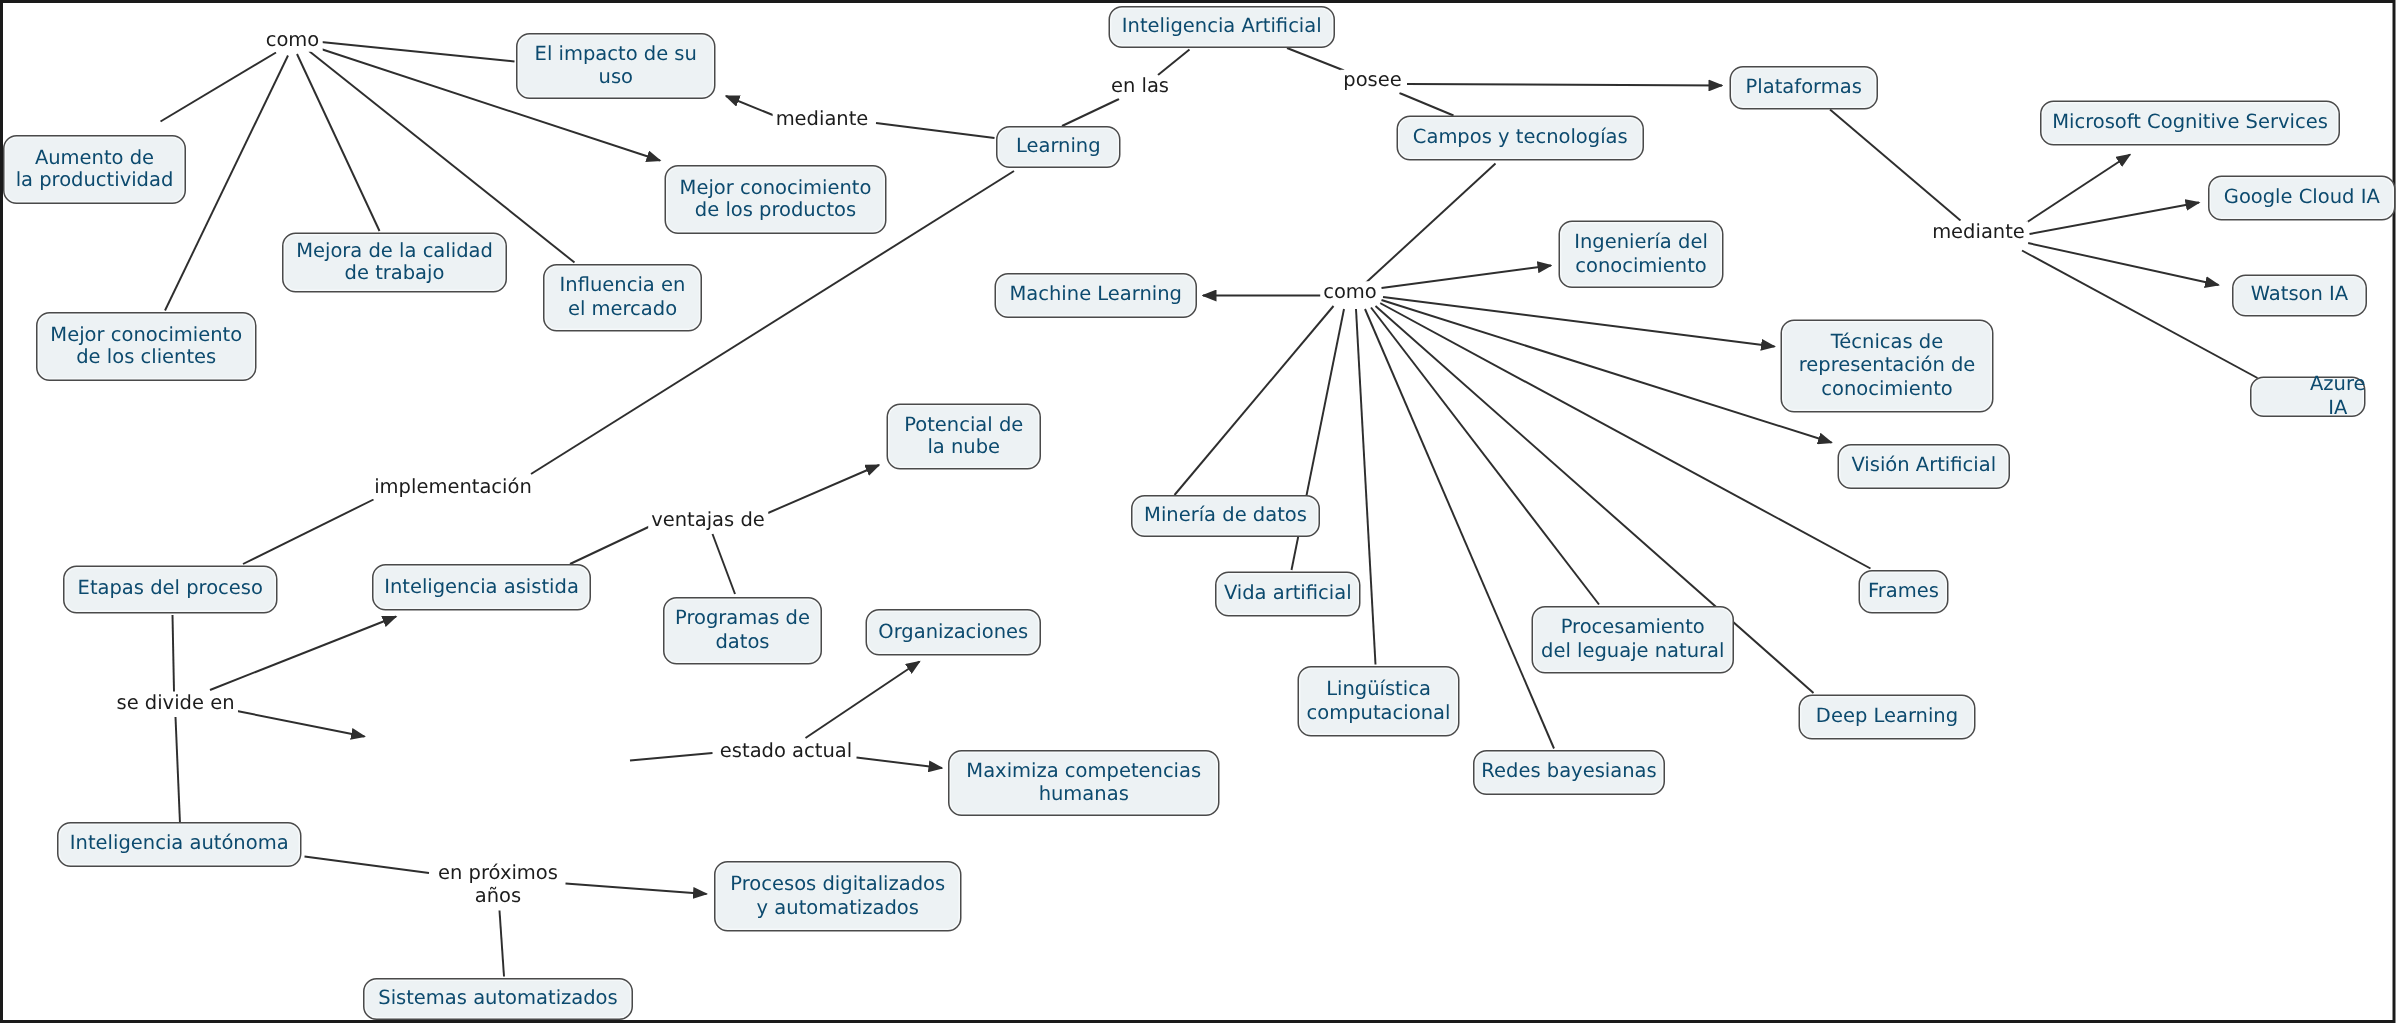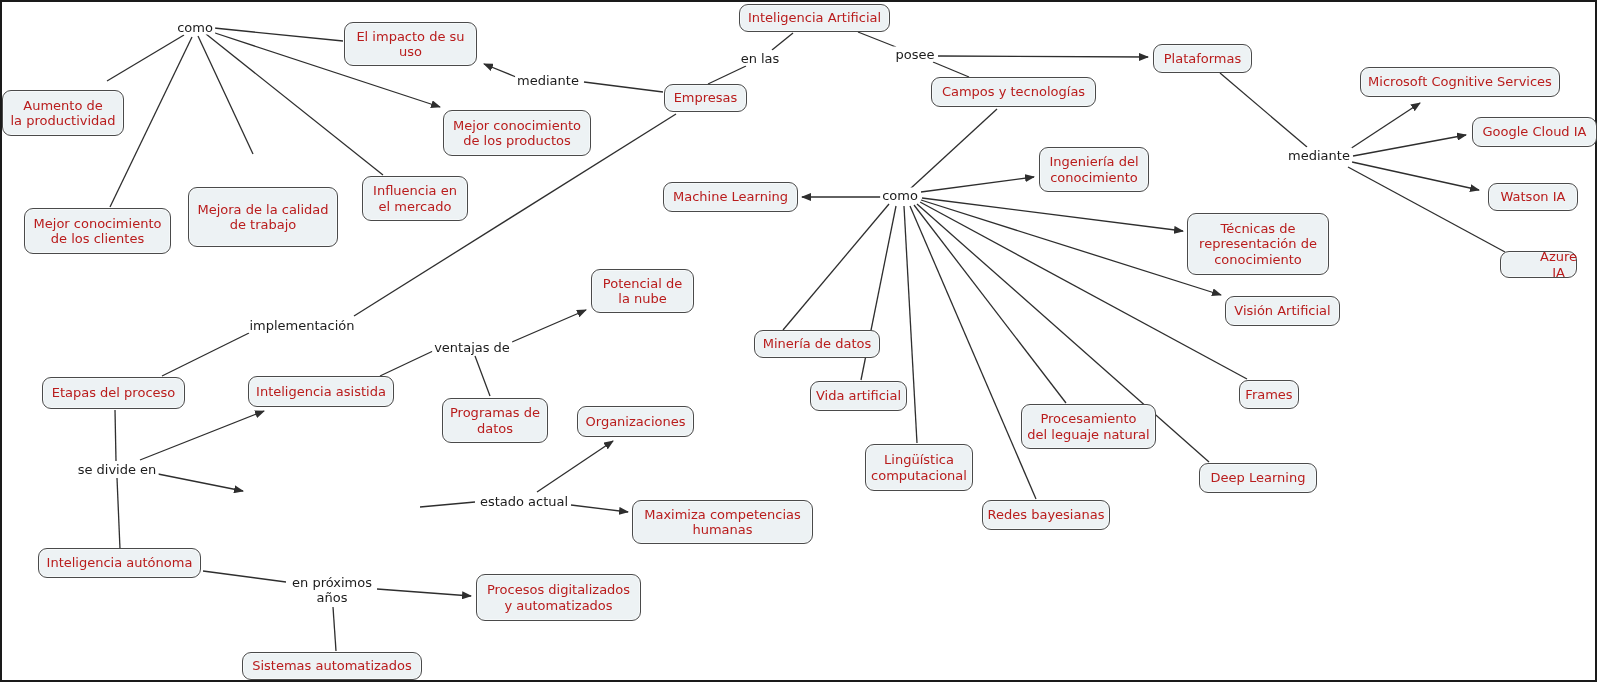--- a/index.html
+++ b/index.html
@@ -12,21 +12,21 @@
   }
   #edge-layer{position:absolute;left:0;top:0;width:1600px;height:684px;}
   .node{
     position:absolute;
     box-sizing:border-box;
     display:flex;align-items:center;justify-content:center;
     text-align:center;
     background:#edf2f4;
     border:1.4px solid #4a4a4a;
     border-radius:9px;
-    color:#b91c1c;
+    color:#0c4a6e;
     font-size:13px;line-height:15.5px;
     white-space:pre-line;
     padding:1px 4px;
     box-shadow:0 0 0 1px rgba(255,255,255,0.5) inset;
   }
   .link-label{
     position:absolute;
     transform:translate(-50%,-50%);
     text-align:center;
     color:#1c1c1c;
@@ -87,32 +87,32 @@
       <line x1="904" y1="206" x2="917" y2="443" stroke="#2e2e2e" stroke-width="1.3"></line>
       <line x1="896" y1="206" x2="861" y2="380" stroke="#2e2e2e" stroke-width="1.3"></line>
       <line x1="889" y1="204" x2="783" y2="330" stroke="#2e2e2e" stroke-width="1.3"></line>
       <line x1="1220" y1="73" x2="1307" y2="147" stroke="#2e2e2e" stroke-width="1.3"></line>
       <line x1="1350" y1="149" x2="1420" y2="103" stroke="#2e2e2e" stroke-width="1.3" marker-end="url(#arrow)"></line>
       <line x1="1353" y1="156" x2="1466" y2="135" stroke="#2e2e2e" stroke-width="1.3" marker-end="url(#arrow)"></line>
       <line x1="1352" y1="162" x2="1479" y2="190" stroke="#2e2e2e" stroke-width="1.3" marker-end="url(#arrow)"></line>
       <line x1="1348" y1="167" x2="1505" y2="252" stroke="#2e2e2e" stroke-width="1.3"></line>
     </svg>
 <div class="node" style="left: 739px; top: 4px; width: 151px; height: 28px;">Inteligencia Artificial</div>
-    <div class="node" style="left: 664px; top: 84px; width: 83px; height: 28px;">Empresas</div>
+    <div class="node" style="left: 664px; top: 84px; width: 83px; height: 28px;">Learning</div>
     <div class="node" style="left: 931px; top: 77px; width: 165px; height: 30px;">Campos y tecnologías</div>
     <div class="node" style="left: 1153px; top: 44px; width: 99px; height: 29px;">Plataformas</div>
     <div class="node" style="left: 1360px; top: 67px; width: 200px; height: 30px;">Microsoft Cognitive Services</div>
     <div class="node" style="left: 1472px; top: 117px; width: 125px; height: 30px;">Google Cloud IA</div>
     <div class="node" style="left: 1488px; top: 183px; width: 90px; height: 28px;">Watson IA</div>
     <div class="node" style="left: 1500px; top: 251px; width: 77px; height: 27px; padding-left: 44px;">Azure IA</div>
     <div class="node" style="left: 344px; top: 22px; width: 133px; height: 44px;">El impacto de su
 uso</div>
     <div class="node" style="left: 2px; top: 90px; width: 122px; height: 46px;">Aumento de
 la productividad</div>
-    <div class="node" style="left: 188px; top: 155px; width: 150px; height: 60px; margin-top: 32px;">Mejora de la calidad
+    <div class="node" style="left: 188px; top: 155px; width: 150px; height: 40px;">Mejora de la calidad
 de trabajo</div>
     <div class="node" style="left: 362px; top: 176px; width: 106px; height: 45px;">Influencia en
 el mercado</div>
     <div class="node" style="left: 24px; top: 208px; width: 147px; height: 46px;">Mejor conocimiento
 de los clientes</div>
     <div class="node" style="left: 443px; top: 110px; width: 148px; height: 46px;">Mejor conocimiento
 de los productos</div>
     <div class="node" style="left: 663px; top: 182px; width: 135px; height: 30px;">Machine Learning</div>
     <div class="node" style="left: 1039px; top: 147px; width: 110px; height: 45px;">Ingeniería del
 conocimiento</div>

